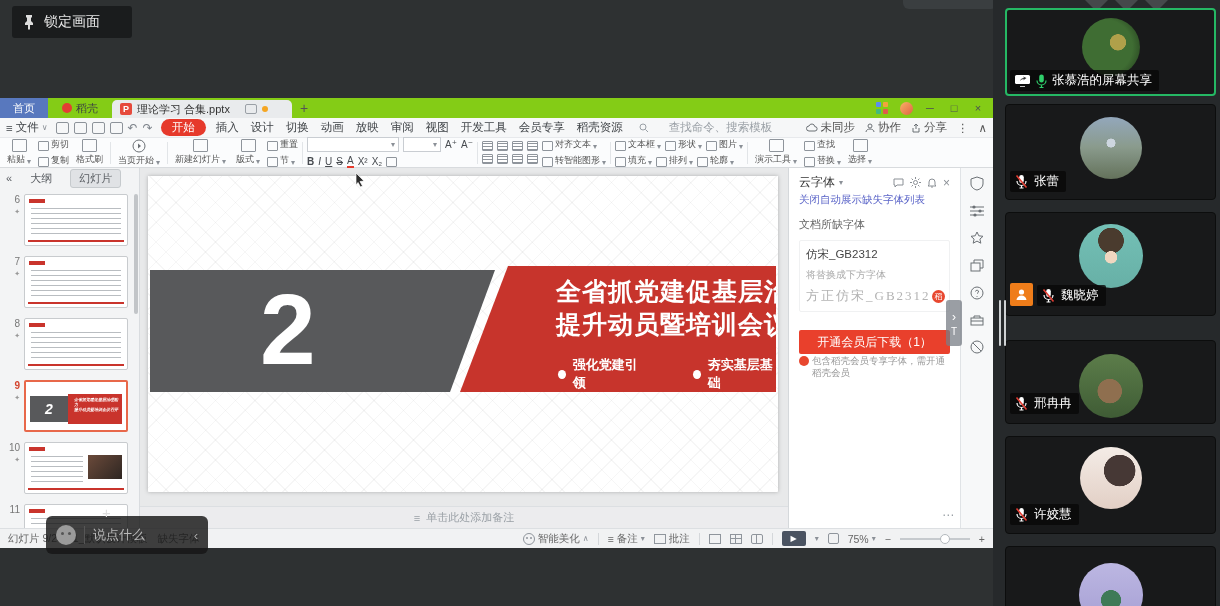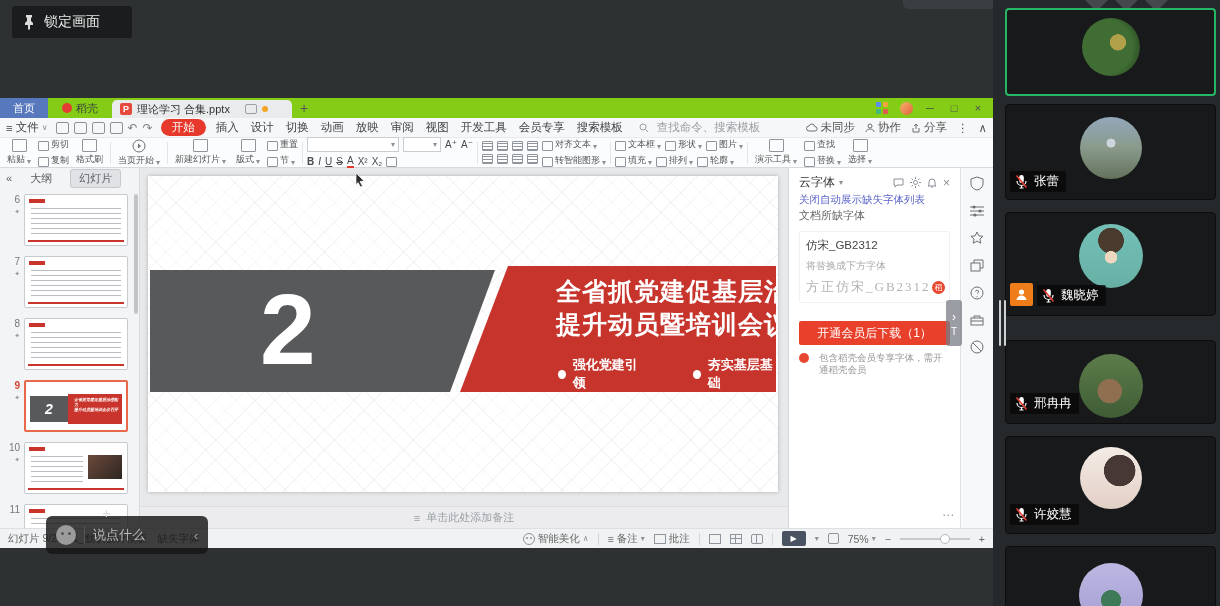--- a/index.html
+++ b/index.html
@@ -32,21 +32,21 @@
   .tb-apps i:nth-child(2){background:#f2a33c}.tb-apps i:nth-child(3){background:#44b97c}.tb-apps i:nth-child(4){background:#e05a4e}
 
   
   .menubar{display:flex;align-items:center;height:20px;background:#f6f7f8;padding:0 6px;gap:8px;font-size:11.5px;color:#3f4347;border-bottom:1px solid #e7e9ec}
   .mfile{display:flex;align-items:center;gap:3px}
   .qico{width:13px;height:12px;border:1px solid #8d939a;border-radius:2px;display:inline-block}
   .qbar{display:flex;align-items:center;gap:5px}
   .undo{color:#7c828a;font-size:12px}
   .m-start{background:#e6392b;color:#fff;border-radius:10px;padding:1px 11px;font-weight:normal}
   .mitem{padding:0 2px}
-  .msearch{display:flex;align-items:center;gap:8px;color:#9aa0a6;margin-left:6px}
+  .msearch{display:flex;align-items:center;gap:20px;color:#9aa0a6;margin-left:6px}
   .mright{margin-left:auto;display:flex;align-items:center;gap:10px;color:#555}
   .mr{display:flex;align-items:center;gap:3px}
 
   
   .ribbon{display:flex;align-items:center;height:30px;background:#fbfcfd;border-bottom:1px solid #d8dbde;padding:0 4px;gap:4px;font-size:9px;color:#555;white-space:nowrap}
   .rbig{display:flex;flex-direction:column;align-items:center;justify-content:center;gap:1px;padding:0 3px}
   .rcol{display:flex;flex-direction:column;justify-content:center;gap:3px}
   .rrow{display:flex;align-items:center;gap:4px}
   .ritem{display:flex;align-items:flex-end;gap:2px}
   .ric{width:11px;height:10px;border:1px solid #8f959c;border-radius:1px;display:inline-block;flex:0 0 auto}
@@ -92,29 +92,29 @@
   .ban-bullets{position:absolute;left:98px;top:90px;display:flex;gap:52px}
   .bul{display:flex;align-items:center;gap:7px;color:#fff;font-size:13px;font-weight:bold}
   .bul i{width:9px;height:9px;border-radius:50%;background:#fff}
   .notes{position:absolute;left:0;right:0;bottom:0;height:22px;background:#ececee;border-top:1px solid #dcdfe2;display:flex;align-items:center;justify-content:center;gap:6px;color:#9aa0a6;font-size:11px}
   .cursor{position:absolute;left:215px;top:4px}
 
   
   .fontpanel{width:172px;background:#fff;border-left:1px solid #d5d8db;padding:6px 10px;position:relative;font-size:11px;color:#555}
   .fp-head{display:flex;align-items:center;gap:4px;color:#333;font-size:12px;margin-bottom:2px}
   .fp-icons{margin-left:auto;display:flex;gap:6px;align-items:center;color:#8b9096}
-  .fp-link{color:#5a64c8;margin-bottom:1px;font-size:10.5px}
+  .fp-link{color:#5a64c8;margin-bottom:10px;font-size:10.5px}
   .fp-label{color:#666;margin-bottom:8px}
   .fp-box{border:1px solid #f0f1f2;border-radius:2px;padding:6px;position:relative}
   .fp-f1{color:#444;font-size:11.5px;margin-bottom:6px}
   .fp-hint{color:#aaa;font-size:10px;margin-bottom:5px}
   .fp-f2{color:#b3b3b3;font-size:13px;letter-spacing:2px;font-family:"Liberation Serif","DejaVu Serif",serif}
   .fp-badge{position:absolute;right:4px;bottom:8px;width:13px;height:13px;border-radius:50%;background:#e8472f;color:#fff;font-size:8px;display:flex;align-items:center;justify-content:center}
   .fp-btn{margin-top:18px;height:24px;background:#e9402c;color:#fff;border:none;width:100%;font-size:12px;border-radius:2px;display:flex;align-items:center;justify-content:center;cursor:pointer}
-  .fp-note{margin-top:7px;font-size:9.5px;color:#999;display:flex;gap:10px;line-height:12px}
+  .fp-note{margin-top:1px;font-size:9.5px;color:#999;display:flex;gap:3px;line-height:12px}
   .fp-note i{flex:0 0 auto;width:10px;height:10px;border-radius:50%;background:#e8472f;display:inline-block;margin-top:1px}
   .fp-more{position:absolute;right:6px;bottom:6px;color:#9aa0a6;font-size:12px}
 
   
   .strip{width:33px;background:#f7f8f9;border-left:1px solid #e0e3e6;position:relative;display:flex;flex-direction:column;align-items:center;padding-top:8px;gap:14px;color:#6b7075}
   .handle{position:absolute;left:-15px;top:132px;width:16px;height:46px;background:rgba(120,126,133,.75);border-radius:3px;display:flex;flex-direction:column;align-items:center;justify-content:center;color:#fff;font-size:12px;gap:2px}
 
   
   .statusbar{display:flex;align-items:center;height:20px;background:#f1f2f3;border-top:1px solid #dcdfe2;padding:0 8px;font-size:10.5px;color:#666;gap:10px}
   .sb-right{margin-left:auto;display:flex;align-items:center;gap:9px}
@@ -223,21 +223,21 @@
     <span class="m-start">开始</span>
     <span class="mitem">插入</span>
     <span class="mitem">设计</span>
     <span class="mitem">切换</span>
     <span class="mitem">动画</span>
     <span class="mitem">放映</span>
     <span class="mitem">审阅</span>
     <span class="mitem">视图</span>
     <span class="mitem">开发工具</span>
     <span class="mitem">会员专享</span>
-    <span class="mitem">搜索模板</span>
+    <span class="mitem">稻壳资源</span>
     <span class="msearch">
       <svg width="10" height="10" viewBox="0 0 10 10">
           <circle cx="4" cy="4" r="3" fill="none" stroke="#9aa0a6"></circle>
           <path d="M6.5 6.5L9 9" stroke="#9aa0a6"></path>
         </svg>
       <span>查找命令、搜索模板</span>
     </span>
     <span class="mright">
       <span class="mr">
         <svg width="12" height="10" viewBox="0 0 12 10">
@@ -654,20 +654,32 @@
     <i></i>
   </div>
 
 <div class="abs panel">
   <i class="deco-chev" style="left:95px"></i>
   <i class="deco-chev" style="left:125px"></i>
   <i class="deco-chev" style="left:155px"></i>
 
   <div class="tile active" style="top:8px;height:88px">
     <i class="avatar av1" style="width:58px;height:58px;top:8px"></i>
+    <div class="nameplate" style="left:3px;bottom:3px">
+      <svg width="17" height="13" viewBox="0 0 17 13">
+          <rect x="1" y="1" width="15" height="9" rx="1.5" fill="#fff"></rect>
+          <path d="M6 13h5" stroke="#fff" stroke-width="1.5"></path>
+          <path d="M6 7c.5-2 2-3 4-3l-1-1.5L12.5 4 9 6.5 10 5c-1.8 0-3 .7-4 2z" fill="#333"></path>
+        </svg>
+      <svg width="11" height="14" viewBox="0 0 11 14">
+          <rect x="3.2" y="0.5" width="4.6" height="8" rx="2.3" fill="#2fcf6b"></rect>
+          <path d="M1 6.5a4.5 4.5 0 009 0M5.5 11v2.5M3.5 13.5h4" fill="none" stroke="#2fcf6b" stroke-width="1.2"></path>
+        </svg>
+      <span>张慕浩的屏幕共享</span>
+    </div>
   </div>
 
   <div class="tile" style="top:104px;height:96px">
     <i class="avatar av2" style="width:62px;height:62px;top:12px"></i>
     <div class="nameplate" style="left:4px;bottom:7px">
       <svg width="15" height="15" viewBox="0 0 13 15">
           <rect x="4.2" y="1" width="4.6" height="8" rx="2.3" fill="#fff"></rect>
           <path d="M2 7a4.5 4.5 0 009 0M6.5 11.5v2M4.5 14h4" fill="none" stroke="#fff" stroke-width="1.2"></path>
           <path d="M1.5 1.5l10 12" stroke="#e33e33" stroke-width="1.6"></path>
         </svg>

